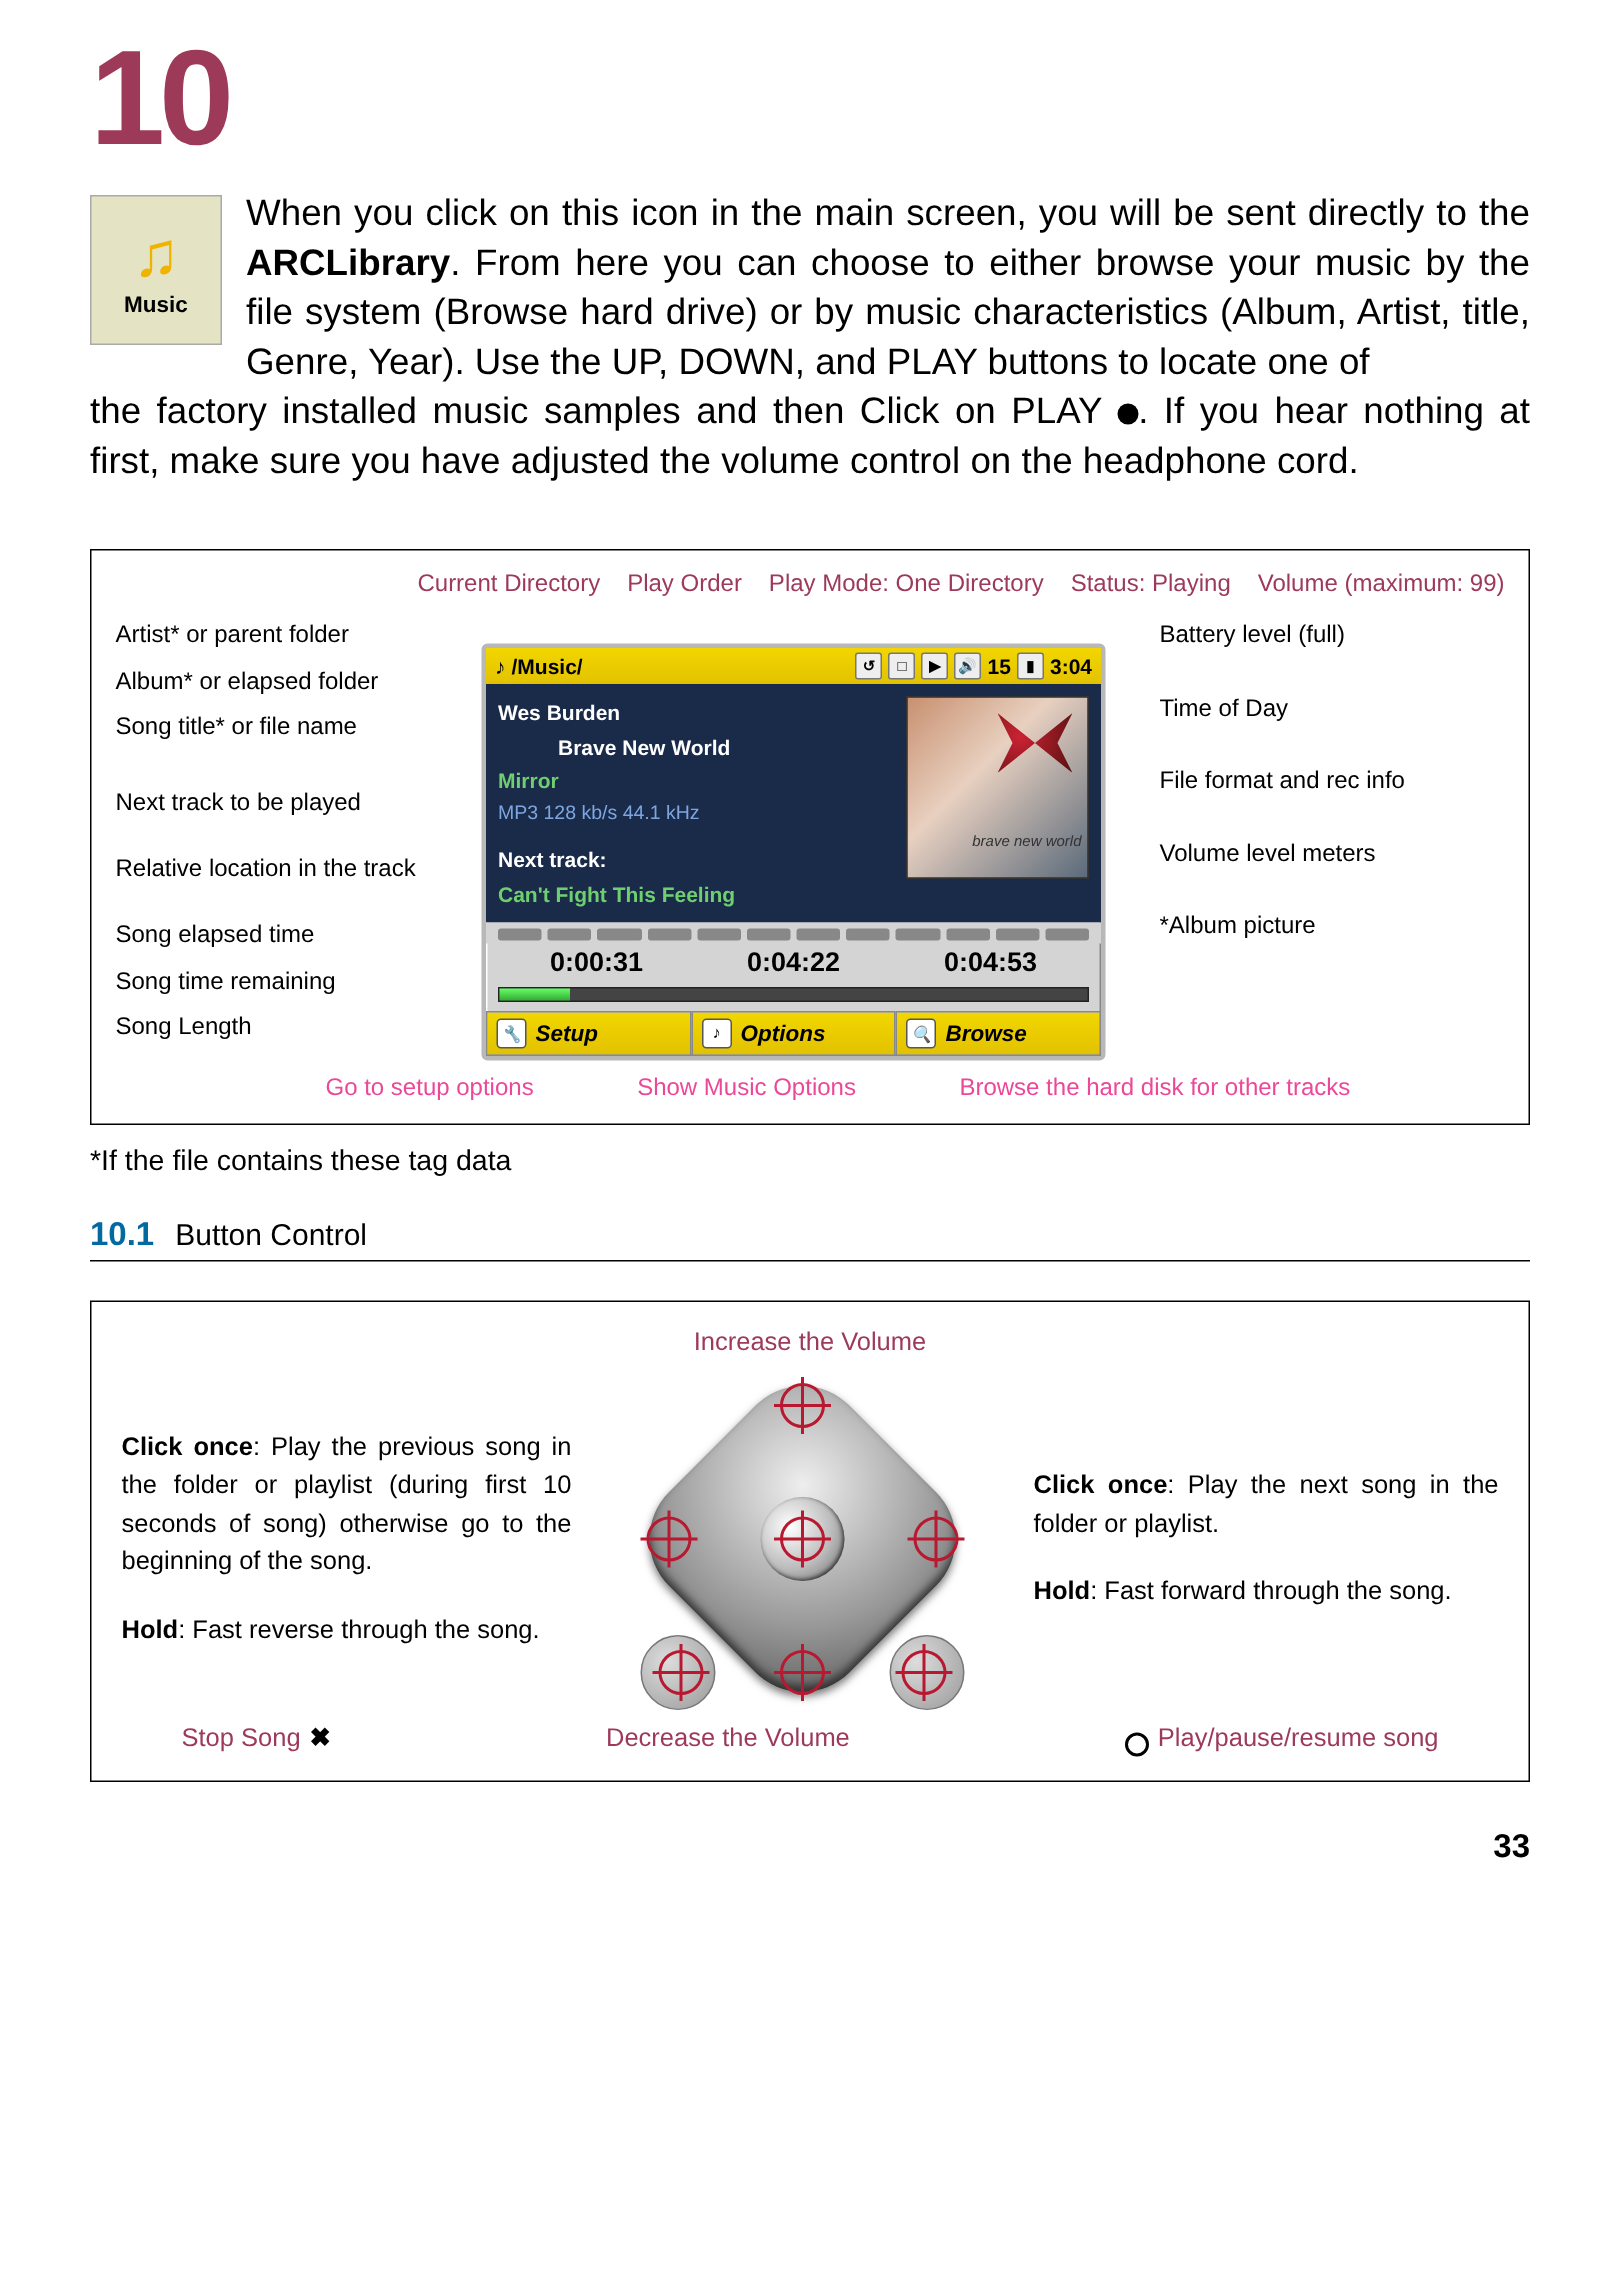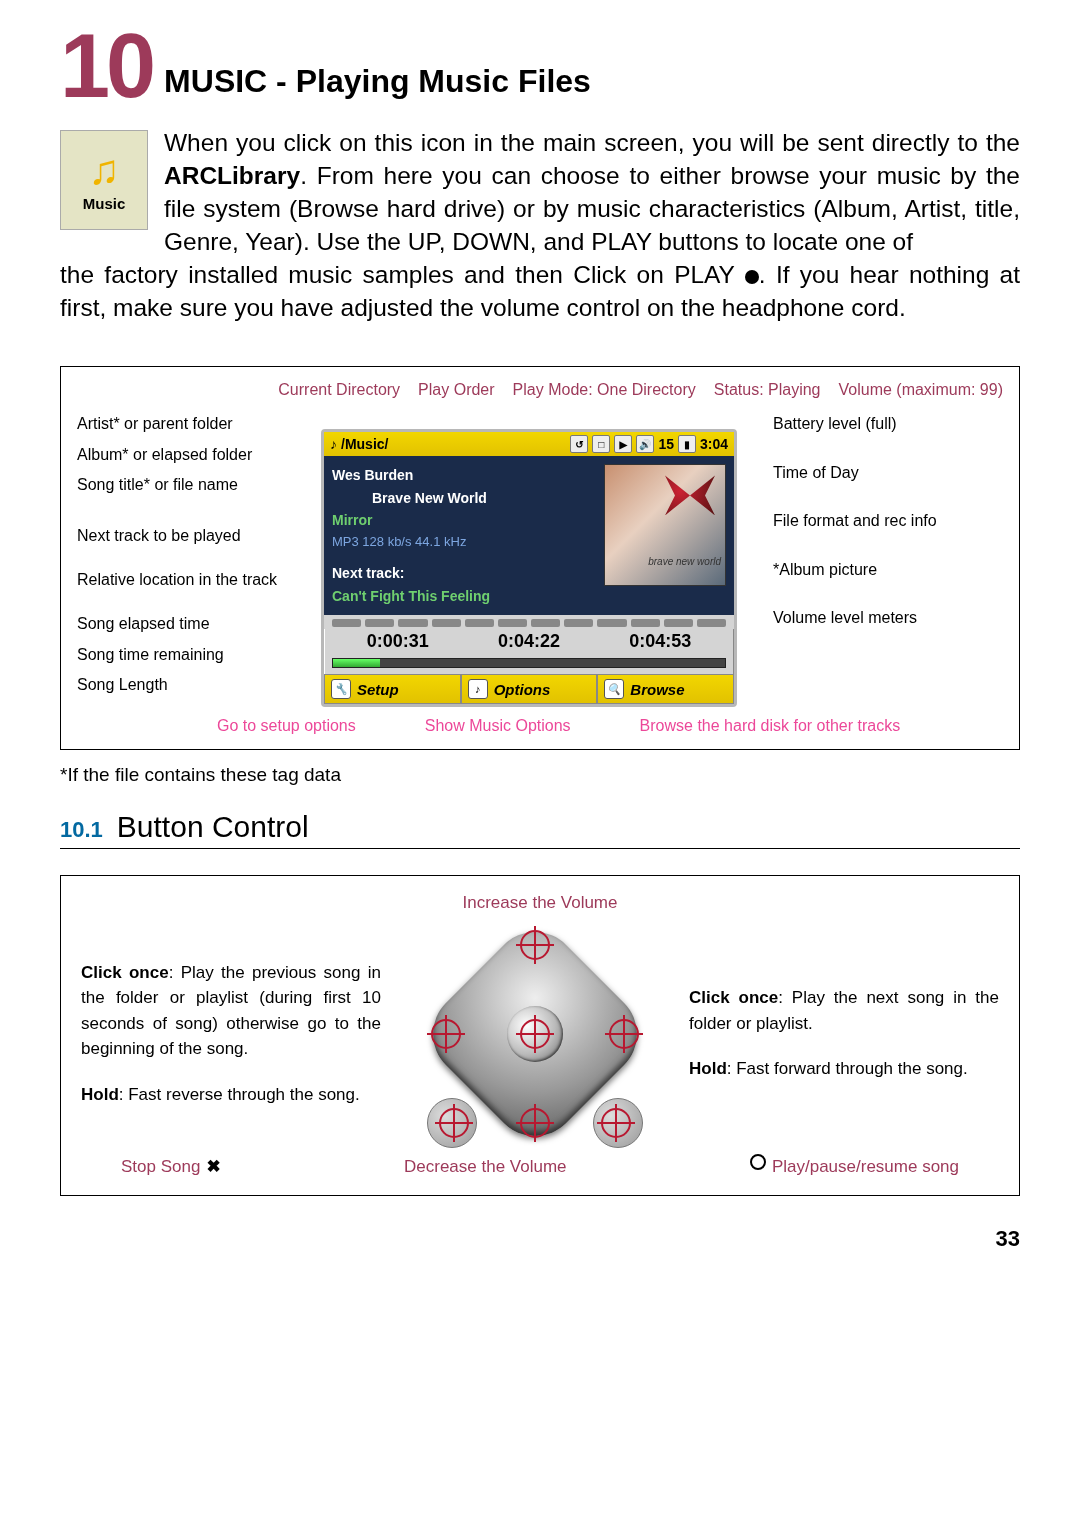--- a/index.html
+++ b/index.html
@@ -235,21 +235,21 @@
   }
 
   
   .section-head {
     display:flex; align-items:baseline; gap:14px;
     border-bottom: 1px solid #000;
     margin-top: 14px;
     padding-bottom: 4px;
   }
   .section-num { color:#0369a1; font-size:22px; font-weight:bold; }
-  .section-title { font-size:30px; color:#000; }
+  .section-title { font-size:20px; color:#000; }
 
   
   .diagram2 {
     border:1px solid #000;
     margin-top: 26px;
     padding: 14px 20px 16px;
     position:relative;
     font-size:17px;
     line-height:1.5;
   }
@@ -302,39 +302,38 @@
   .aim.left { left:6px; top:50%; transform:translateY(-50%);}
   .aim.right { right:6px; top:50%; transform:translateY(-50%);}
   .aim.center { top:50%; left:50%; transform:translate(-50%,-50%);}
   .aim.bl { bottom:6px; left:14px;}
   .aim.br { bottom:6px; right:14px;}
   .d2-bottom {
     display:flex; justify-content:space-between;
     color:#9d3a5a; margin-top:10px;
     padding: 0 40px;
   }
-  .d2-bottom span { display:inline-flex; align-items:flex-start; gap:6px;}
+  .d2-bottom span { display:inline-flex; align-items:flex-end; gap:6px;}
   .xicon { font-weight:bold; color:#000; }
   .circ-icon { width:12px; height:12px; border:2px solid #000; border-radius:50%; display:inline-block;}
 
   .page-number {
     text-align:right;
     font-size:22px;
     font-weight:bold;
     margin-top:30px;
   }
 </style>
 </head>
 <body>
 
 <div class="page">
 
   <div class="chapter-header">
     <div class="chapter-num">10</div>
-    <div class="chapter-title">MUSIC - Playing Music Files</div>
   </div>
 
   <div class="intro-row">
     <div class="music-icon-box">
       <div class="music-note">♫</div>
       <div class="music-label">Music</div>
     </div>
     <div class="intro-text">When you click on this icon in the main screen, you will be sent directly to the <b>ARCLibrary</b>. From here you can choose to either browse your music by the file system (Browse hard drive) or by music characteristics (Album, Artist, title, Genre, Year). Use the UP, DOWN, and PLAY buttons to locate one of</div>
   </div>
   <div class="intro-rest">the factory installed music samples and then Click on PLAY <span class="play-icon"></span>. If you hear nothing at first, make sure you have adjusted the volume control on the headphone cord.</div>
@@ -423,22 +422,22 @@
               <span>Browse</span>
             </div>
           </div>
         </div>
       </div>
 
       <div class="d1-right-col">
         <div>Battery level (full)</div>
         <div style="margin-top:18px">Time of Day</div>
         <div style="margin-top:18px">File format and rec info</div>
+        <div style="margin-top:18px">Volume level meters</div>
         <div style="margin-top:18px">*Album picture</div>
-        <div style="margin-top:18px">Volume level meters</div>
       </div>
     </div>
 
     <div class="d1-bottom-labels">
       <span>Go to setup options</span>
       <span>Show Music Options</span>
       <span>Browse the hard disk for other tracks</span>
     </div>
   </div>
 

